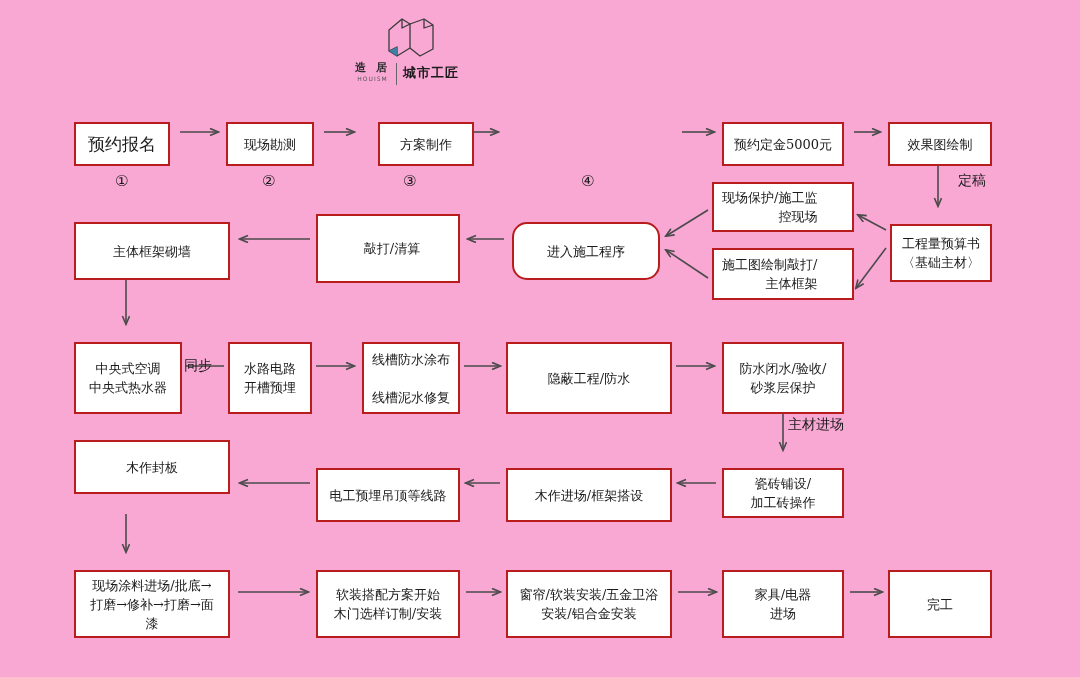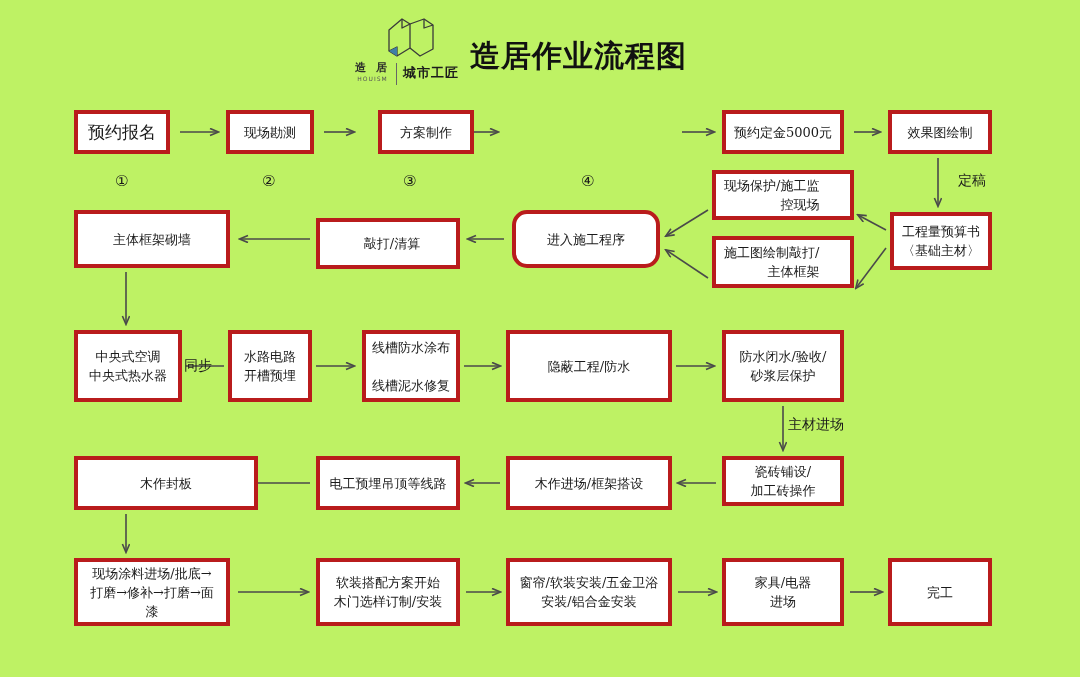--- a/index.html
+++ b/index.html
@@ -4,21 +4,21 @@
 <style>
   html,body{margin:0;padding:0;background:#ffffff;}
   body{
     font-family:"DejaVu Sans","Liberation Sans",sans-serif;
     color:#111;
   }
   #canvas{
     position:relative;
     width:1080px;
     height:677px;
-    background:#bef264;
+    background:#f9a8d4;
     overflow:hidden;
   }
   
   .logo-wrap{position:absolute;left:352px;top:16px;width:110px;height:76px;}
   .logo-mark{position:absolute;left:28px;top:0px;width:62px;height:46px;}
   .logo-text{
     position:absolute;left:0px;top:46px;width:110px;height:30px;
     display:flex;align-items:flex-start;justify-content:center;
   }
   .logo-left{
@@ -36,32 +36,33 @@
     position:absolute;left:470px;top:36px;
     font-size:30px;font-weight:700;color:#111;letter-spacing:1px;
     font-family:"DejaVu Serif","Liberation Serif",serif;
     white-space:nowrap;
   }
 
   
   .node{
     position:absolute;
     box-sizing:border-box;
-    border:4px solid #b91c1c;
+    border:2px solid #b91c1c;
     background:#ffffff;
     display:flex;
     align-items:center;
     justify-content:center;
     text-align:center;
     font-size:13px;
     line-height:19px;
     color:#1a1a1a;
     font-family:"DejaVu Serif","Liberation Serif",serif;
     padding:2px 4px;
     white-space:pre-line;
+    margin-top:12px;
   }
   .node.big{font-size:17px;}
   .node.left{justify-content:flex-start;text-align:right;padding-left:8px;}
 
   
   .split-box{position:absolute;box-sizing:border-box;border:2px solid #1a1a1a;background:#fff;}
   .split-box .diag{position:absolute;left:0;top:0;width:100%;height:100%;}
   .split-lbl{
     position:absolute;font-size:13px;color:#1a1a1a;
     font-family:"DejaVu Serif","Liberation Serif",serif;white-space:nowrap;
@@ -102,21 +103,20 @@
     <div class="logo-text">
       <div class="logo-left">
         <div class="logo-cn">造 居</div>
         <div class="logo-en">HOUISM</div>
       </div>
       <div class="logo-div"></div>
       <div class="logo-right">城市工匠</div>
     </div>
   </div>
 
-  <div class="page-title">造居作业流程图</div>
 
   <svg id="edges">
     <defs>
       <marker id="ah" markerWidth="11" markerHeight="11" refX="9" refY="4.2" orient="auto" markerUnits="userSpaceOnUse">
         <path d="M1,0.6 L9.4,4.2 L1,7.8" fill="none" stroke="#4a4a4a" stroke-width="1.4"></path>
       </marker>
     </defs>
 
     <line x1="180" y1="132" x2="218" y2="132" marker-end="url(#ah)"></line>
     <line x1="324" y1="132" x2="354" y2="132" marker-end="url(#ah)"></line>
@@ -164,37 +164,37 @@
       <div class="node" style="left: 378px; top: 110px; width: 96px; height: 44px;">方案制作</div>
       <div class="node" style="left: 722px; top: 110px; width: 122px; height: 44px;">预约定金5000元</div>
       <div class="node" style="left: 888px; top: 110px; width: 104px; height: 44px;">效果图绘制</div>
       <div class="node left" style="left: 712px; top: 170px; width: 142px; height: 50px;">现场保护/施工监
 控现场</div>
       <div class="node" style="left: 890px; top: 212px; width: 102px; height: 58px;">工程量预算书
 〈基础主材〉</div>
       <div class="node left" style="left: 712px; top: 236px; width: 142px; height: 52px;">施工图绘制敲打/
 主体框架</div>
       <div class="node" style="left: 512px; top: 210px; width: 148px; height: 58px; border-radius: 15px;">进入施工程序</div>
-      <div class="node" style="left: 316px; top: 218px; width: 144px; height: 51px; padding-left: 12px;">敲打/清算</div>
+      <div class="node" style="left: 316px; top: 202px; width: 144px; height: 69px; padding-left: 12px;">敲打/清算</div>
       <div class="node" style="left: 74px; top: 210px; width: 156px; height: 58px;">主体框架砌墙</div>
       <div class="node" style="left: 74px; top: 330px; width: 108px; height: 72px;">中央式空调
 中央式热水器</div>
       <div class="node" style="left: 228px; top: 330px; width: 84px; height: 72px;">水路电路
 开槽预埋</div>
       <div class="node" style="left: 362px; top: 330px; width: 98px; height: 72px;">线槽防水涂布
 
 线槽泥水修复</div>
       <div class="node" style="left: 506px; top: 330px; width: 166px; height: 72px;">隐蔽工程/防水</div>
       <div class="node" style="left: 722px; top: 330px; width: 122px; height: 72px;">防水闭水/验收/
 砂浆层保护</div>
       <div class="node" style="left: 722px; top: 456px; width: 122px; height: 50px;">瓷砖铺设/
 加工砖操作</div>
       <div class="node" style="left: 506px; top: 456px; width: 166px; height: 54px;">木作进场/框架搭设</div>
       <div class="node" style="left: 316px; top: 456px; width: 144px; height: 54px;">电工预埋吊顶等线路</div>
-      <div class="node" style="left: 74px; top: 456px; width: 184px; height: 54px;">木作封板</div>
+      <div class="node" style="left: 74px; top: 428px; width: 156px; height: 54px;">木作封板</div>
       <div class="node" style="left: 74px; top: 558px; width: 156px; height: 68px;">现场涂料进场/批底→
 打磨→修补→打磨→面
 漆</div>
       <div class="node" style="left: 316px; top: 558px; width: 144px; height: 68px;">软装搭配方案开始
 木门选样订制/安装</div>
       <div class="node" style="left: 506px; top: 558px; width: 166px; height: 68px;">窗帘/软装安装/五金卫浴
 安装/铝合金安装</div>
       <div class="node" style="left: 722px; top: 558px; width: 122px; height: 68px;">家具/电器
 进场</div>
       <div class="node" style="left: 888px; top: 558px; width: 104px; height: 68px;">完工</div>

